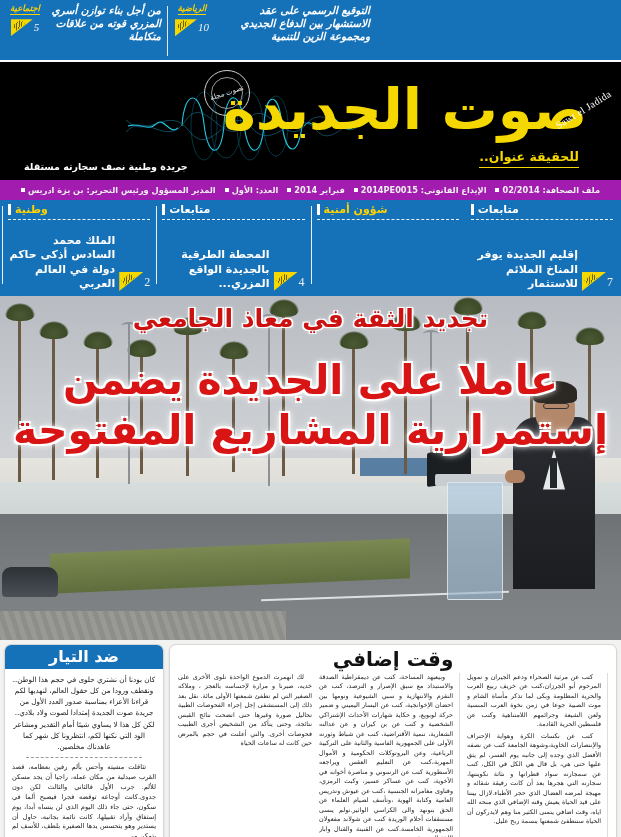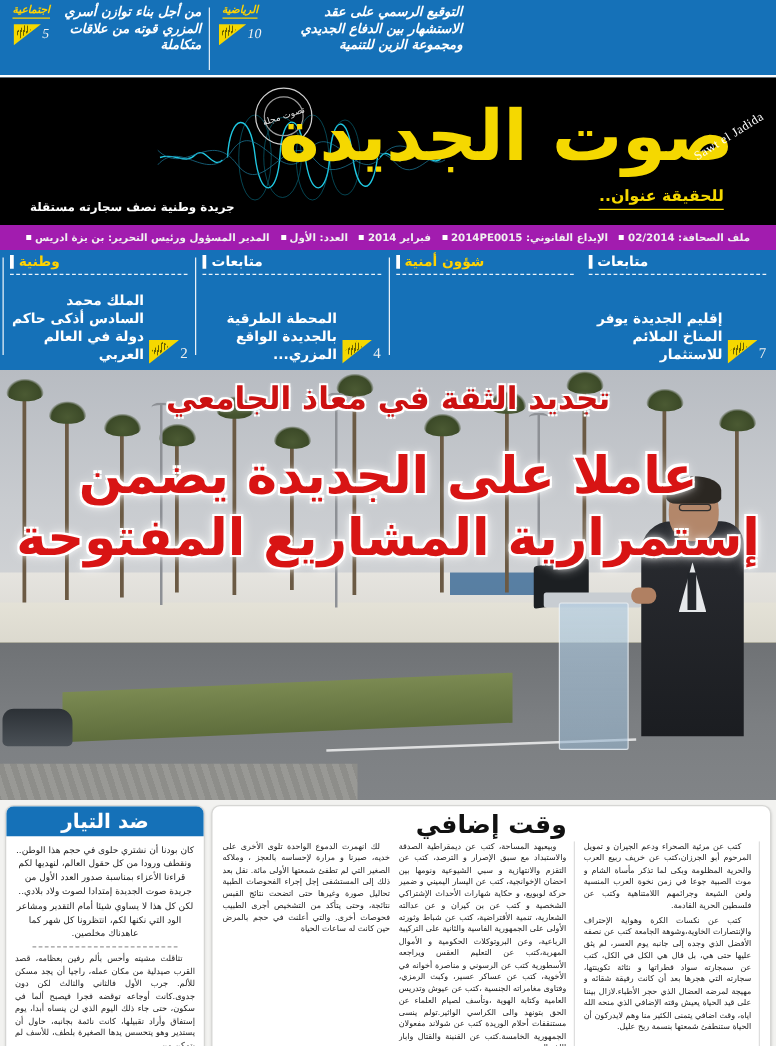--- a/index.html
+++ b/index.html
@@ -314,21 +314,21 @@
     line-height: 1;
   }
 
   
   .photo {
     position: absolute;
     top: 296px; left: 0;
     width: 621px;
     height: 404px;
     overflow: hidden;
-    background: #fef9c3;
+    background: #7dd3fc;
   }
   .ph-sky {
     position: absolute; top:0; left:0; right:0; height: 46%;
     background: linear-gradient(#b8bcc2 0%, #c9ccd0 60%, #d2d4d6 100%);
   }
   .ph-buildings {
     position: absolute; left: 0; right: 0; top: 40%; height: 14%;
     background: linear-gradient(#e8e6e0, #d8d6d0);
     opacity: .9;
   }

